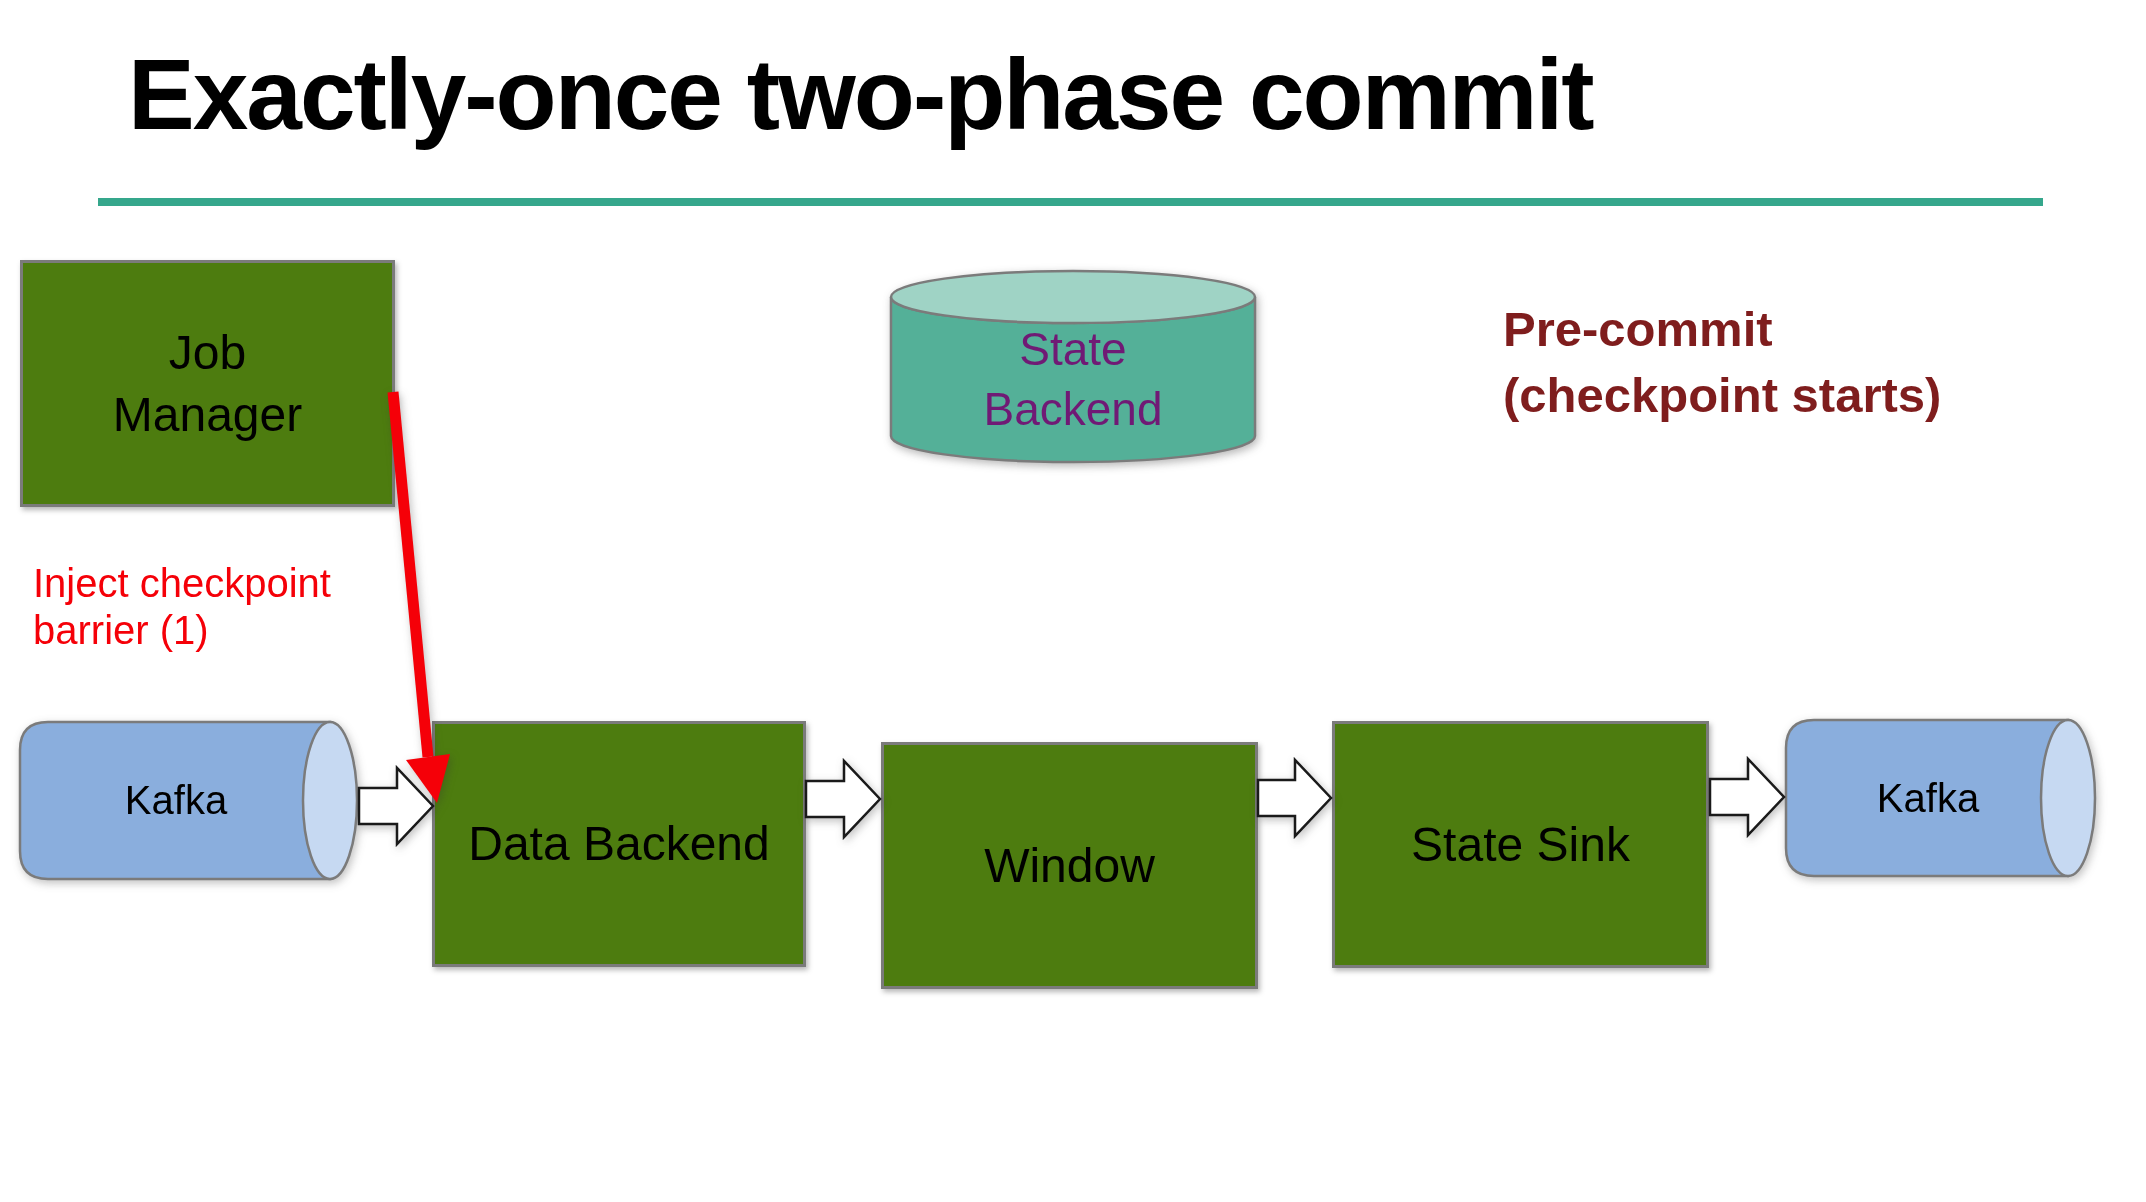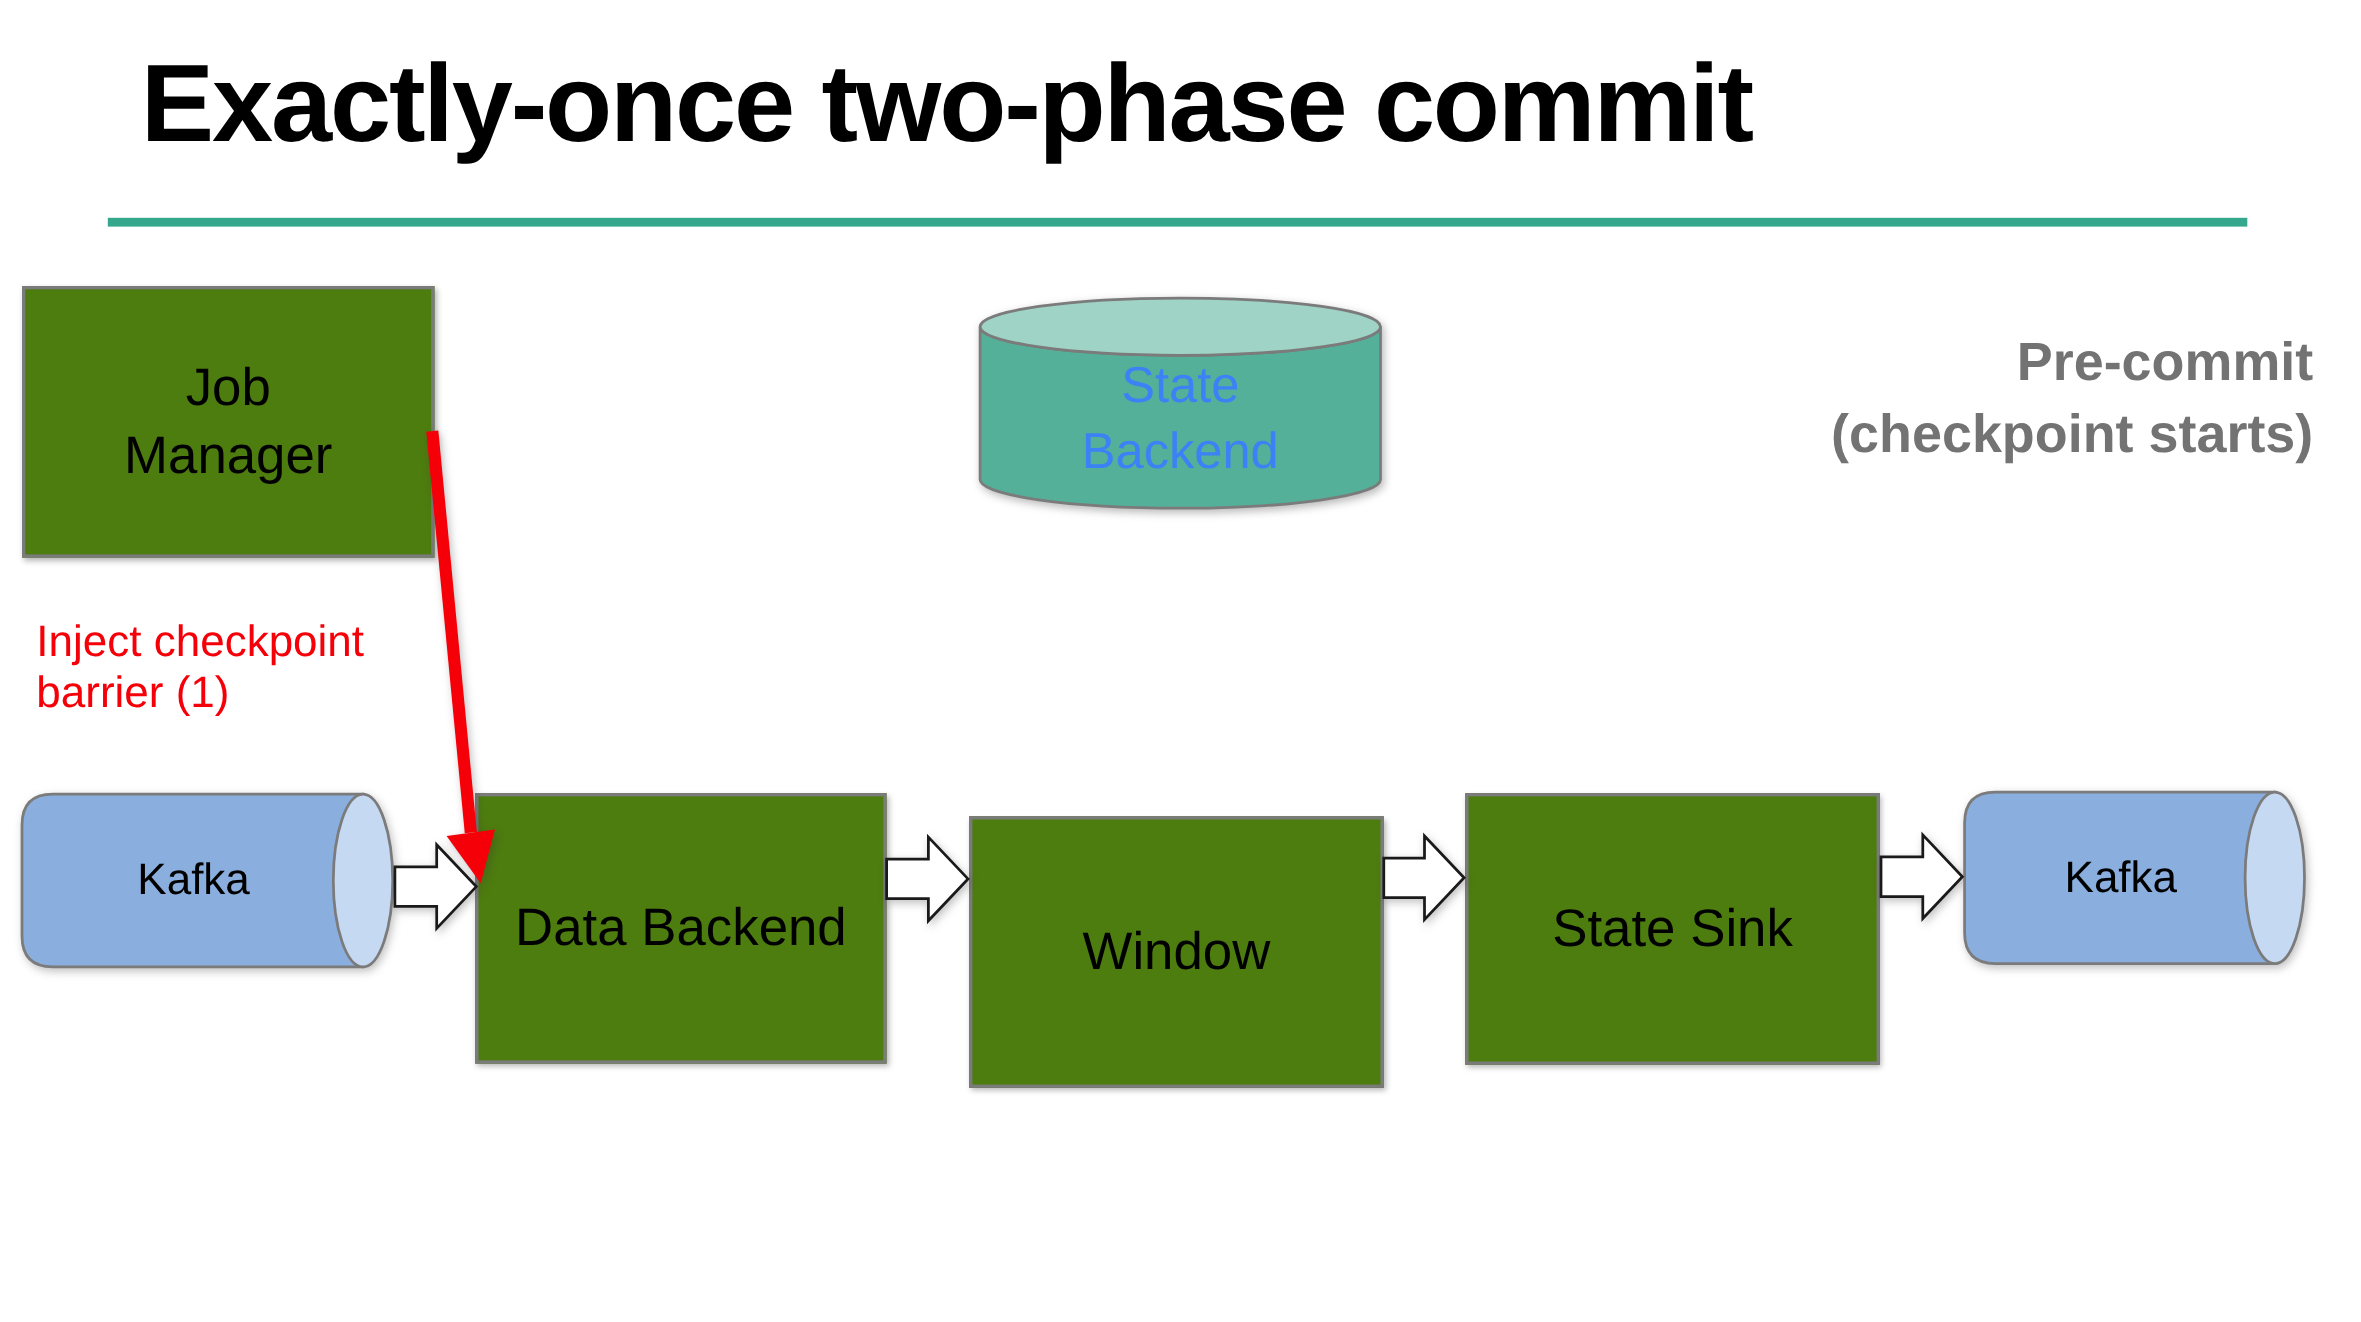--- a/index.html
+++ b/index.html
@@ -32,26 +32,26 @@
   .box-label{font-size:48px;line-height:1.28;}
   .jm{left:20px;top:260px;width:375px;height:247px;}
   .ds{left:432px;top:721px;width:374px;height:246px;}
   .win{left:881px;top:742px;width:377px;height:247px;}
   .sink{left:1332px;top:721px;width:377px;height:247px;}
 
   .sb-wrap{position:absolute;left:888px;top:268px;width:370px;height:200px;}
   .sb-wrap svg{position:absolute;left:0;top:0;filter:drop-shadow(2px 3px 4px rgba(50,50,50,0.35));}
   .sb-label{
     position:absolute;left:0;top:52px;width:100%;
-    text-align:center;font-size:46px;line-height:1.3;color:#3b82f6;
+    text-align:center;font-size:46px;line-height:1.3;color:#701a75;
   }
 
   .precommit{
     position:absolute;left:1503px;top:296px;width:600px;
-    text-align:right;color:#737373;
+    text-align:left;color:#7f1d1d;
     font-size:49px;font-weight:700;line-height:1.35;
   }
   .inject{
     position:absolute;left:33px;top:560px;width:400px;
     color:#f50008;font-size:40px;font-weight:400;line-height:1.18;
   }
 
   .shapes{
     position:absolute;left:0;top:0;
     pointer-events:none;

